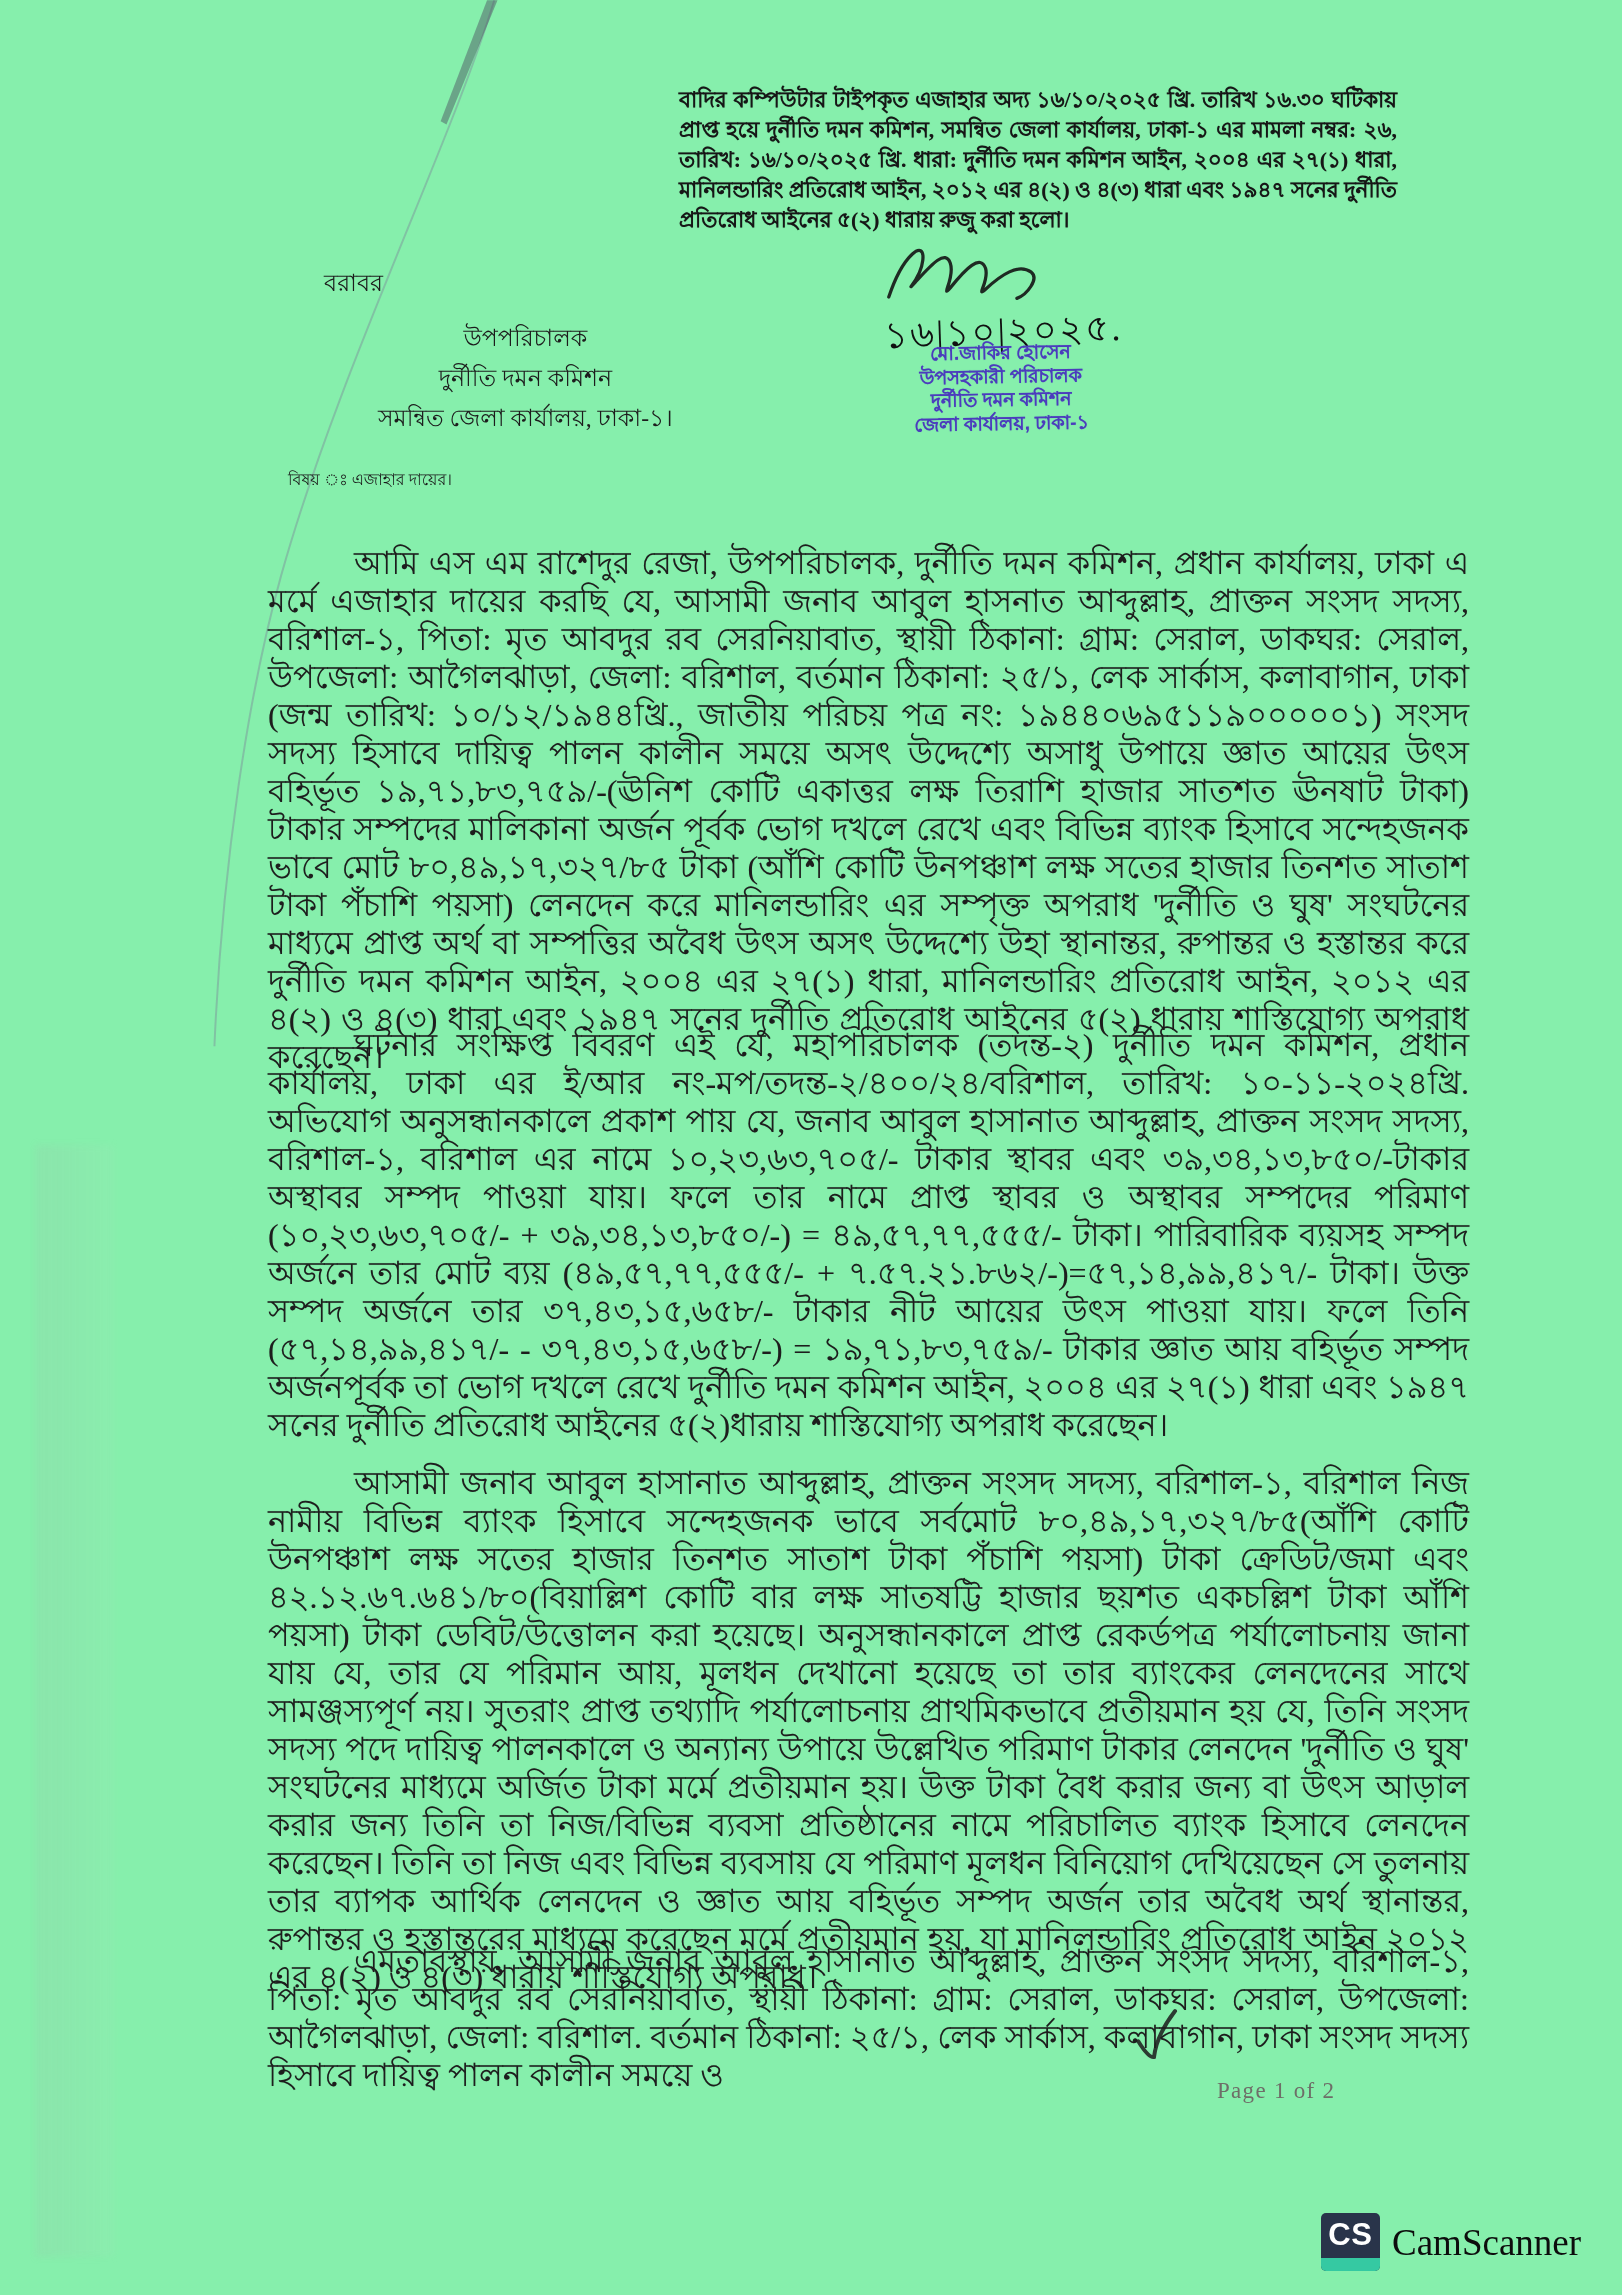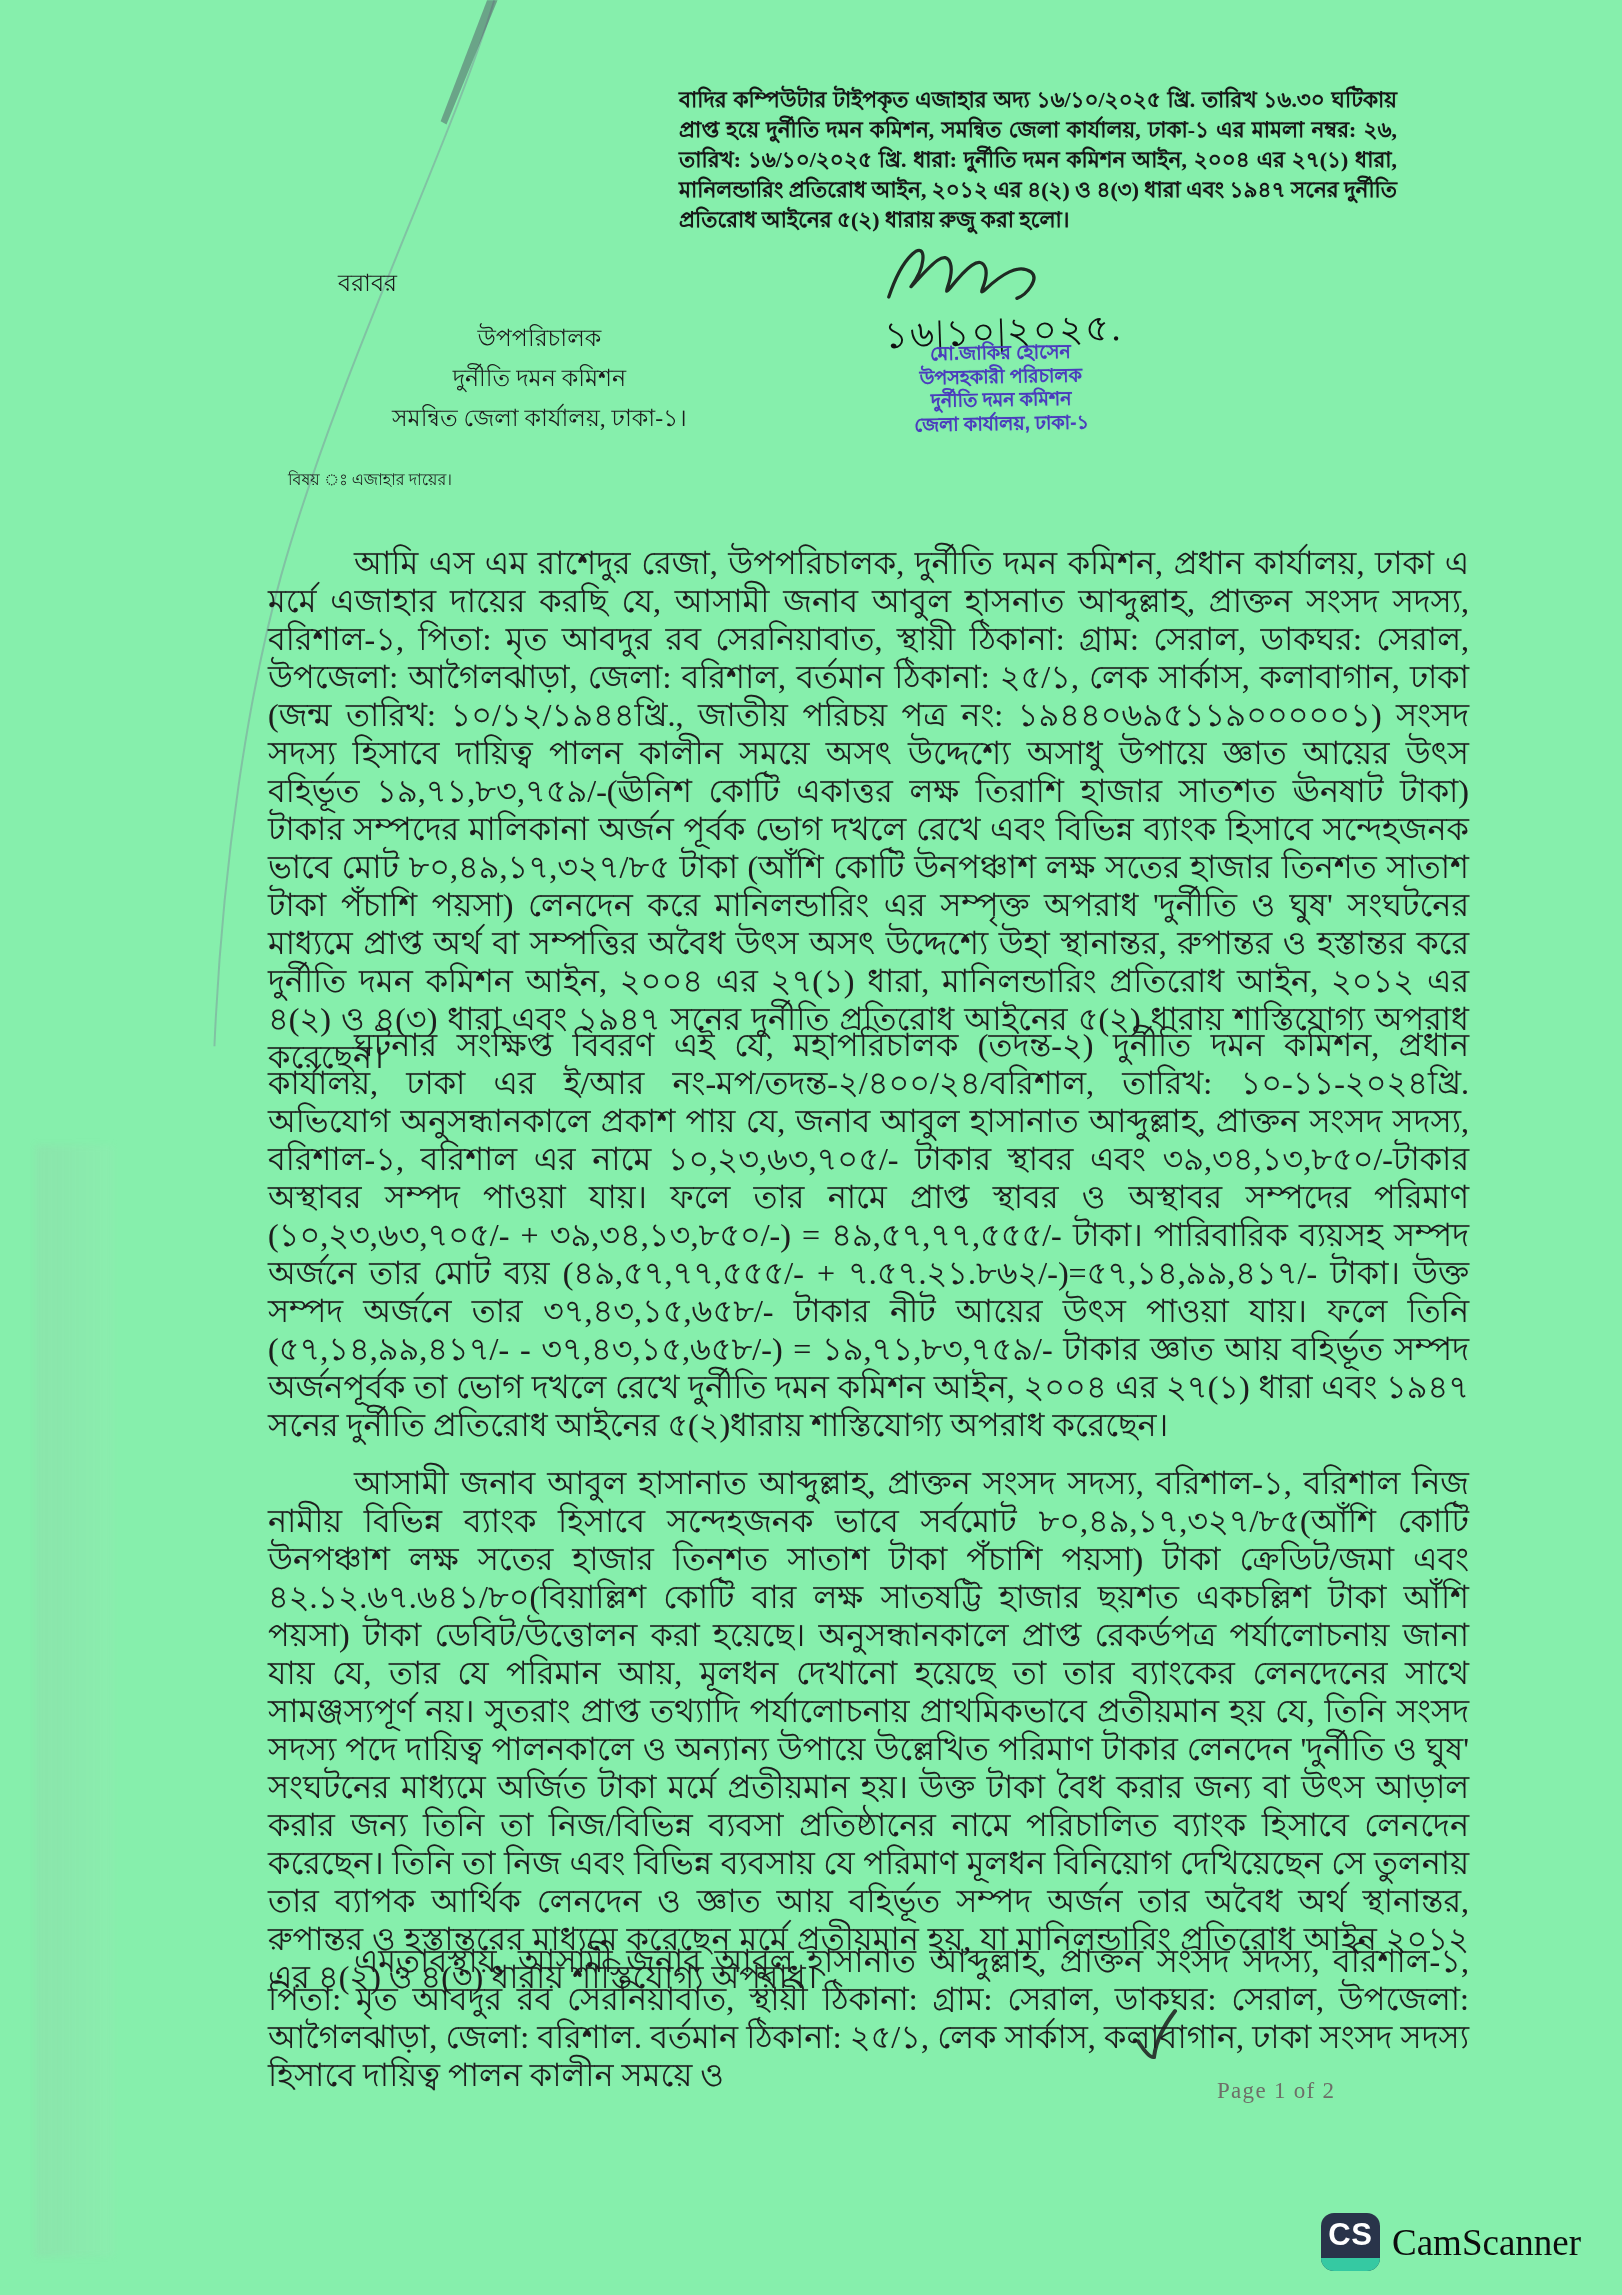--- a/index.html
+++ b/index.html
@@ -29,21 +29,21 @@
     font-size:37px;letter-spacing:2px;color:#101010;
     transform:rotate(-2deg);font-weight:400;
   }
   .stamp{
     position:absolute;left:870px;top:341px;width:262px;
     text-align:center;transform:rotate(-1deg);
     color:#4b3cbd;font-weight:700;font-size:19px;line-height:23.6px;
     text-shadow:0 0 0.7px rgba(75,60,189,.55);
     font-family:"Liberation Sans","DejaVu Sans",sans-serif;
   }
-  .addressee{position:absolute;left:338px;top:265px;font-size:23.6px;color:#1c1c1c;}
+  .addressee{position:absolute;left:324px;top:265px;font-size:23.6px;color:#1c1c1c;}
   .addr-salutation{margin:0 0 14.4px 0;}
   .addr-lines div{margin-left:54px;line-height:40px;text-align:center;}
   .subject{position:absolute;left:288px;top:467px;font-size:16px;color:#1a1a1a;}
   .para{
     position:absolute;left:268px;width:1201px;
     font-size:32px;line-height:38px;text-align:justify;
     text-indent:86px;color:#1d1d1d;
     text-shadow:0 0 0.7px rgba(0,0,0,.28);
   }
   .p1{top:544px;}
@@ -51,21 +51,21 @@
   .p3{top:1464px;}
   .p4{top:1942px;}
   .checkmark-svg{position:absolute;left:1133px;top:2007px;}
   .page-footer{
     position:absolute;left:1217px;top:2078px;
     font-size:23px;letter-spacing:1.3px;color:#6e6e68;
   }
   .cs-brand{position:absolute;left:1321px;top:2213px;width:275px;height:59px;}
   .cs-icon{
     position:absolute;left:0;top:0;width:59px;height:58px;
-    background:#29344a;border-radius:13px;overflow:hidden;
+    background:#29344a;border-radius:5px;overflow:hidden;
   }
   .cs-icon .cs-letters{
     position:absolute;left:0;top:1.3px;width:100%;height:42px;
     display:flex;align-items:center;justify-content:center;
     color:#ffffff;font-weight:700;font-size:31px;letter-spacing:0.7px;
     font-family:"Liberation Sans","DejaVu Sans",sans-serif;
   }
   .cs-strip{position:absolute;left:0;bottom:0;width:100%;height:13px;background:#35c9a2;}
   .cs-text{
     position:absolute;left:71px;top:7.9px;

